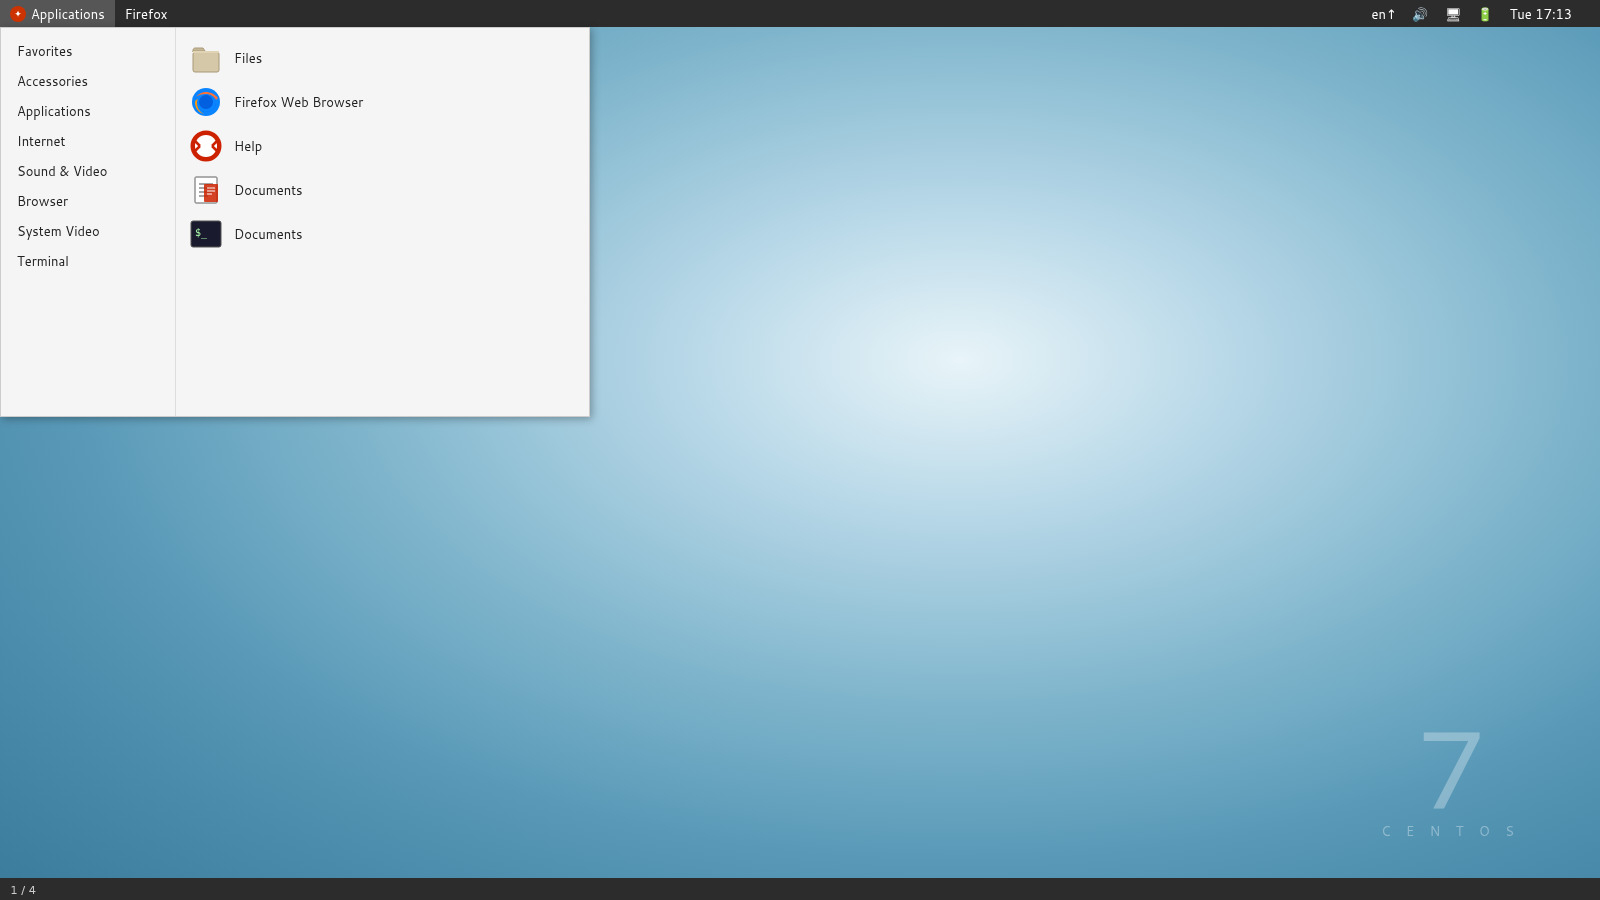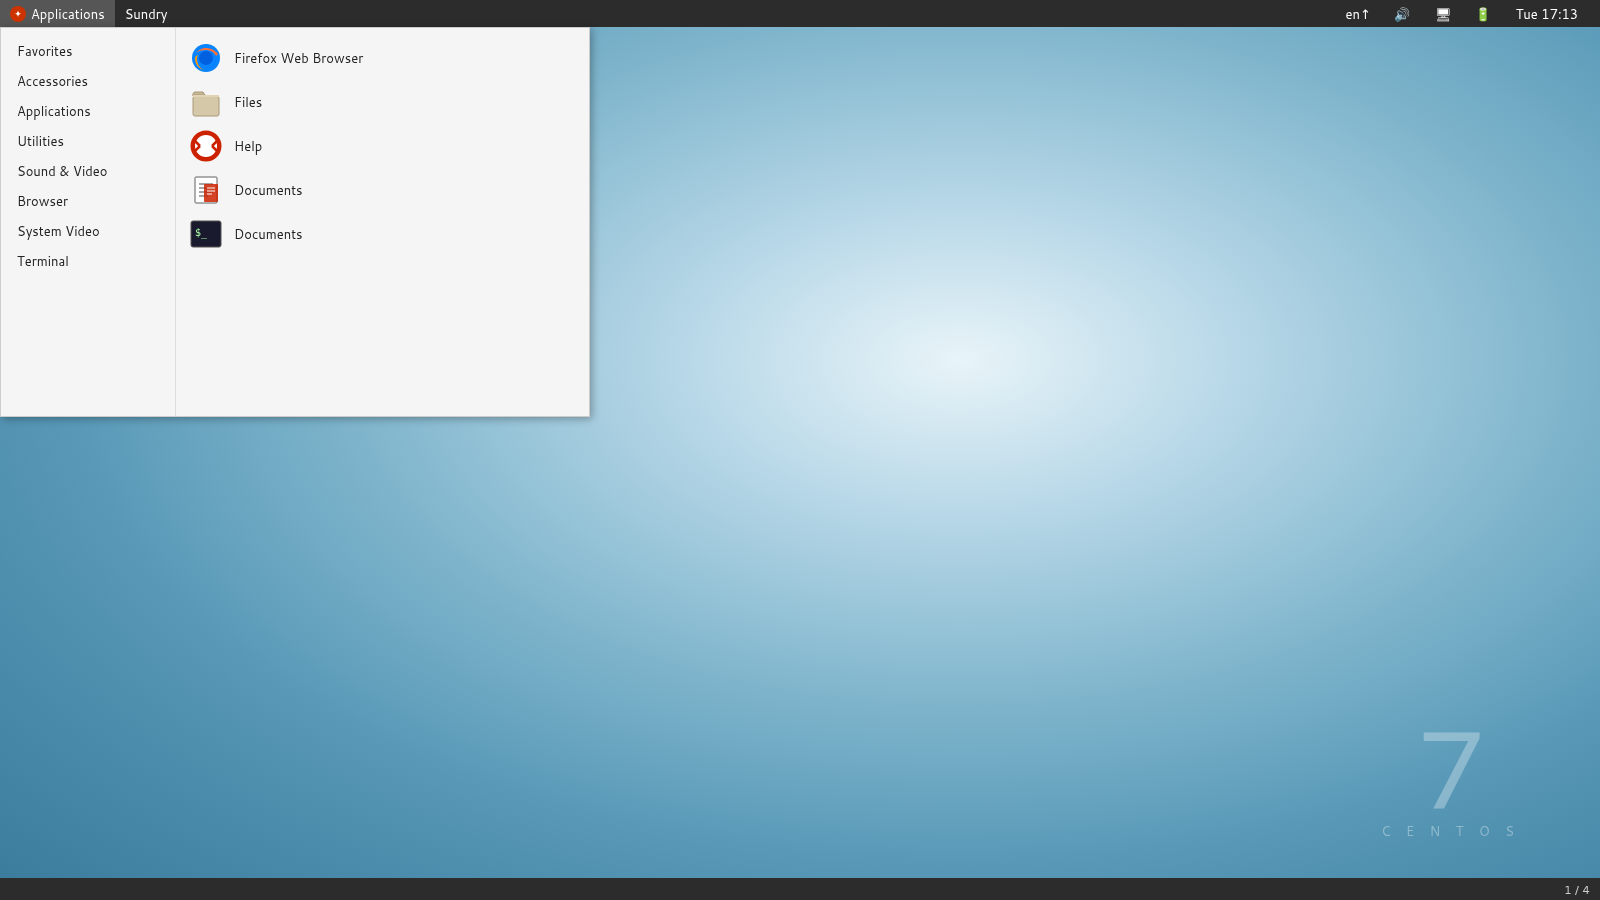--- a/index.html
+++ b/index.html
@@ -81,22 +81,22 @@
       align-items: center;
       justify-content: center;
       font-size: 9px;
       color: white;
       font-weight: bold;
     }
 
     #panel-right {
       display: flex;
       align-items: center;
-      gap: 16px;
-      padding-right: 18px;
+      gap: 8px;
+      padding-right: 24px;
     }
 
     .panel-right-item {
       color: #fff;
       font-size: 13px;
       padding: 0 4px;
       display: flex;
       align-items: center;
     }
 
@@ -165,21 +165,20 @@
     
     #status-bar {
       position: absolute;
       bottom: 0;
       left: 0;
       width: 1600px;
       height: 22px;
       background: #2c2c2c;
       display: flex;
       align-items: center;
-      justify-content: flex-end;
       z-index: 100;
     }
 
     .status-bar-item {
       color: #ccc;
       font-size: 12px;
       padding: 0 10px;
     }
   </style>
 </head>
@@ -187,72 +186,72 @@
 
 <div id="desktop">
 
   <div id="top-panel">
     <div id="panel-left">
       <div class="panel-btn active">
         <span class="panel-app-icon">✦</span>
         <span>Applications</span>
       </div>
       <div class="panel-btn">
-        <span>Sundry</span>
+        <span>Firefox</span>
       </div>
     </div>
     <div id="panel-right">
       <span class="panel-right-item">en↑</span>
       <span class="panel-right-item">🔊</span>
       <span class="panel-right-item">🖥</span>
       <span class="panel-right-item">🔋</span>
       <span class="panel-right-item">Tue 17:13</span>
     </div>
   </div>
 
   <div id="app-menu">
 
     <div id="menu-sidebar">
       <div class="menu-category">Favorites</div>
       <div class="menu-category">Accessories</div>
       <div class="menu-category">Applications</div>
-      <div class="menu-category">Utilities</div>
+      <div class="menu-category">Internet</div>
       <div class="menu-category">Sound &amp; Video</div>
       <div class="menu-category">Browser</div>
       <div class="menu-category">System Video</div>
       <div class="menu-category">Terminal</div>
 
     </div>
 
     <div id="menu-apps">
+
+      <div class="menu-app-item">
+        <div class="app-icon">
+          <svg width="32" height="32" viewBox="0 0 32 32">
+            <rect x="3" y="10" width="26" height="20" rx="2" fill="#d4c8a8" stroke="#aa9977" stroke-width="1"></rect>
+            <path d="M3 10 L3 8 C3 7, 4 6, 5 6 L13 6 L15 9 L3 9Z" fill="#c4b898" stroke="#aa9977" stroke-width="1"></path>
+            <rect x="3" y="9" width="26" height="2" fill="#e0d4b4"></rect>
+          </svg>
+        </div>
+        <span>Files</span>
+      </div>
 
       <div class="menu-app-item">
         <div class="app-icon">
           <svg width="32" height="32" viewBox="0 0 32 32">
 
             <circle cx="16" cy="16" r="14" fill="#0a84ff"></circle>
             <circle cx="16" cy="16" r="10" fill="#0060df"></circle>
             <path d="M16 6 C10 6, 6 10, 6 16 C6 22, 10 26, 16 26 C22 26, 26 22, 26 16 C26 10, 22 6, 16 6Z" fill="#0a84ff"></path>
             <path d="M28 12 C25 8, 20 6, 16 6 C12 6, 8 8, 6 11 C8 9, 12 8, 16 8 C20 8, 24 10, 26 14Z" fill="#ff7139"></path>
             <path d="M6 14 C5 15, 5 16, 5 17 C5 22, 9 27, 14 28 C10 26, 7 22, 7 17 C7 16, 7 15, 8 13Z" fill="#ff980a"></path>
             <circle cx="16" cy="16" r="7" fill="#0060df"></circle>
           </svg>
         </div>
         <span>Firefox Web Browser</span>
-      </div>
-
-      <div class="menu-app-item">
-        <div class="app-icon">
-          <svg width="32" height="32" viewBox="0 0 32 32">
-            <rect x="3" y="10" width="26" height="20" rx="2" fill="#d4c8a8" stroke="#aa9977" stroke-width="1"></rect>
-            <path d="M3 10 L3 8 C3 7, 4 6, 5 6 L13 6 L15 9 L3 9Z" fill="#c4b898" stroke="#aa9977" stroke-width="1"></path>
-            <rect x="3" y="9" width="26" height="2" fill="#e0d4b4"></rect>
-          </svg>
-        </div>
-        <span>Files</span>
       </div>
 
       <div class="menu-app-item">
         <div class="app-icon">
           <svg width="32" height="32" viewBox="0 0 32 32">
             <circle cx="16" cy="16" r="14" fill="#cc2200" stroke="#aa1100" stroke-width="1"></circle>
             <circle cx="16" cy="16" r="11" fill="white"></circle>
             <circle cx="16" cy="16" r="14" fill="none" stroke="#cc2200" stroke-width="3"></circle>
 
             <line x1="4" y1="10" x2="10" y2="16" stroke="#cc2200" stroke-width="2.5"></line>

